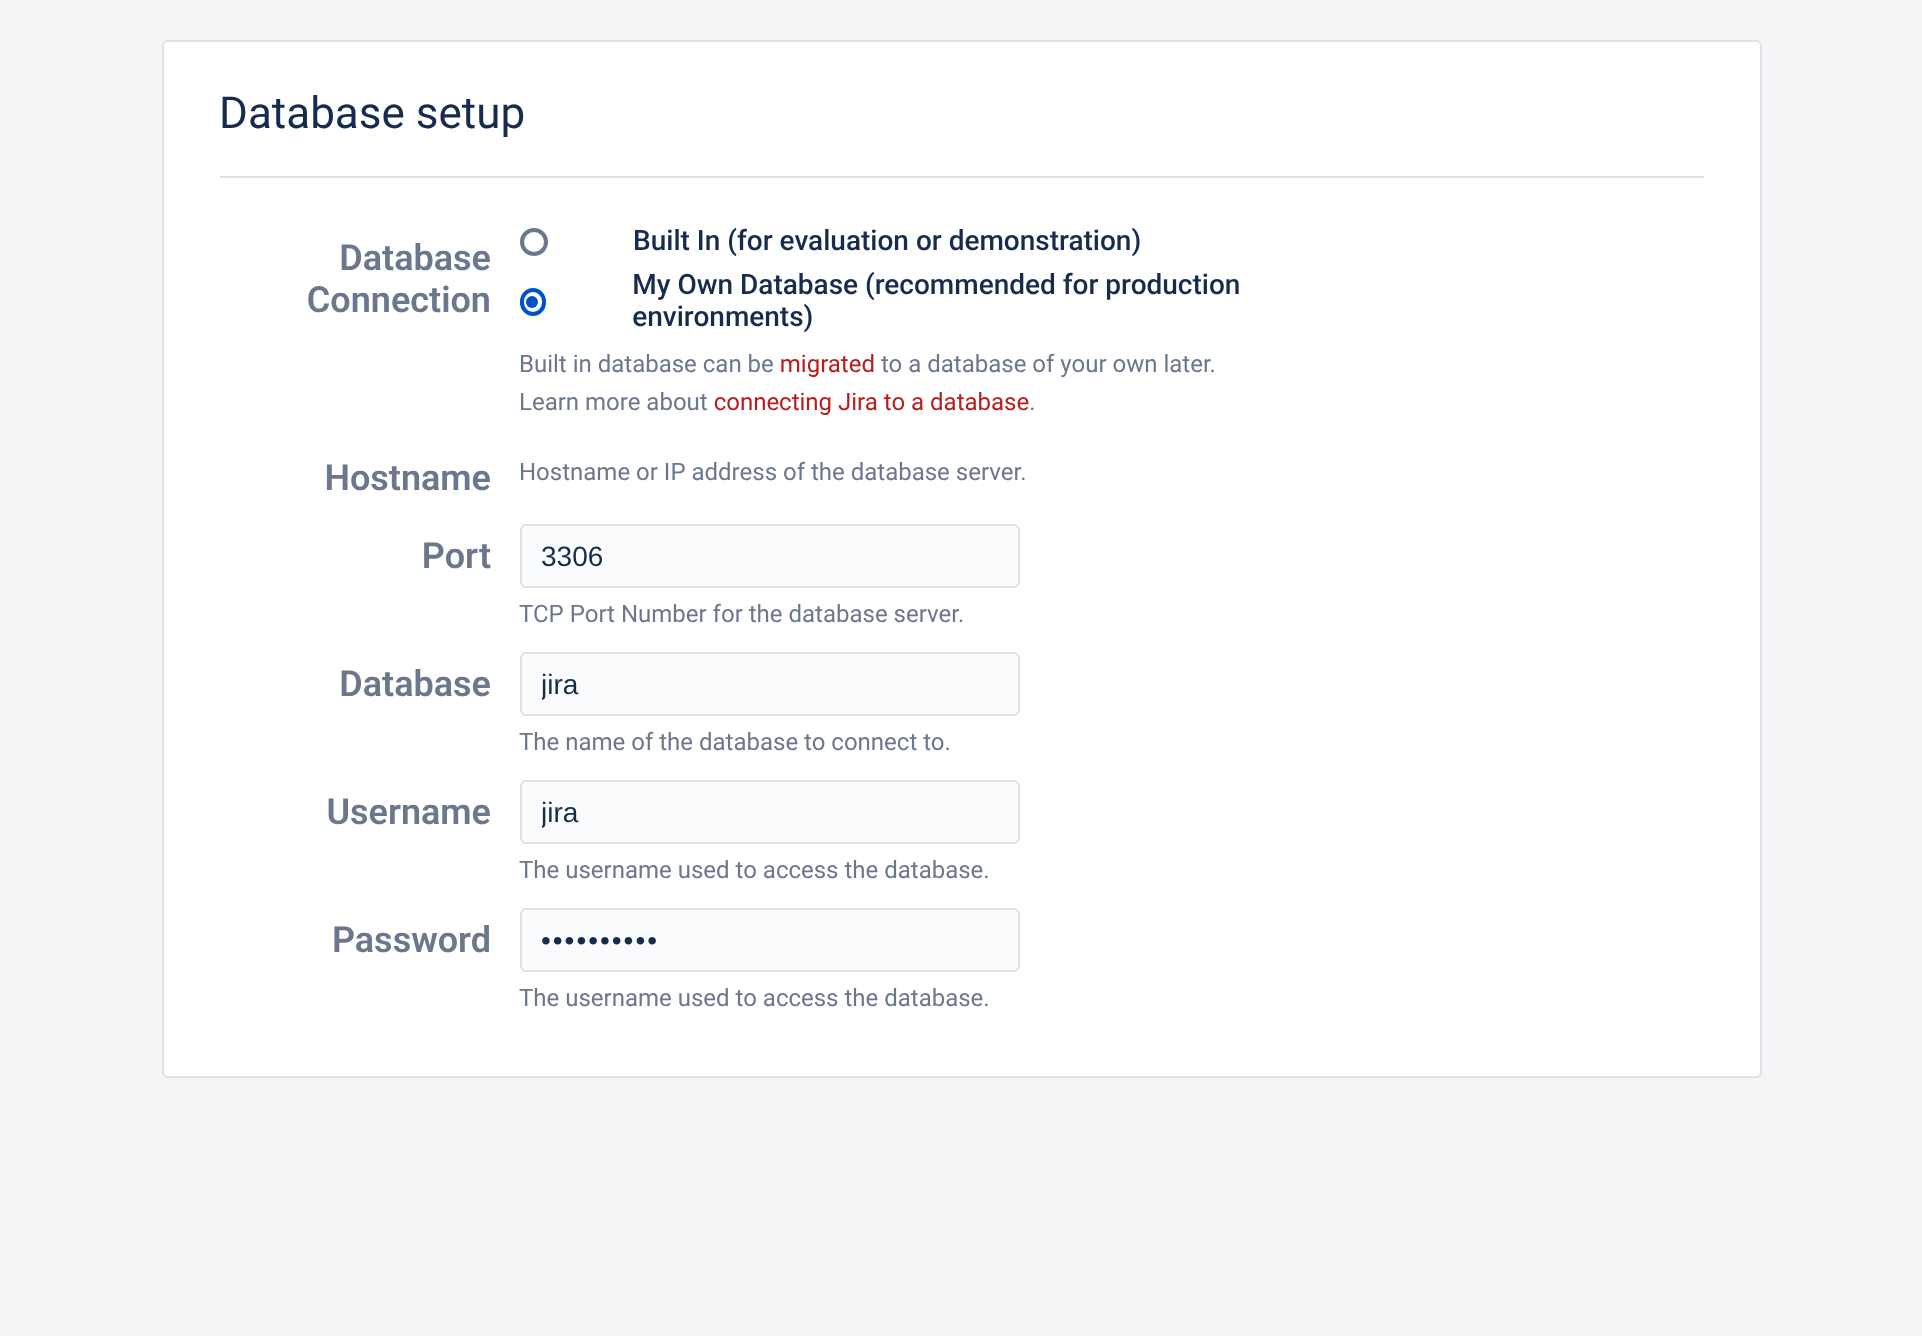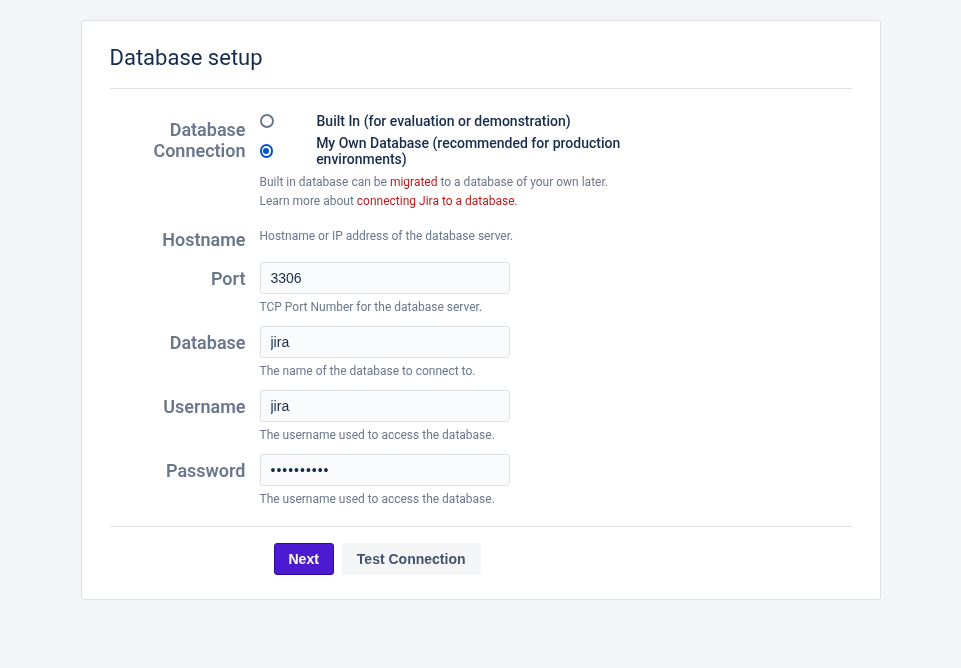--- a/index.html
+++ b/index.html
@@ -217,17 +217,13 @@
   </div>
 
   <div class="form-row cushion-top">
     <div class="label-col">Password</div>
     <div class="field-col">
       <input class="input" type="text" style="letter-spacing: 1px;" value="••••••••••">
       <div class="field-helper">The username used to access the database.</div>
     </div>
   </div>
 
-  <div class="btn-row">
-    <button class="btn btn-primary">Next</button>
-    <button class="btn btn-default">Test Connection</button>
-  </div>
 </div>
 
 </body></html>

